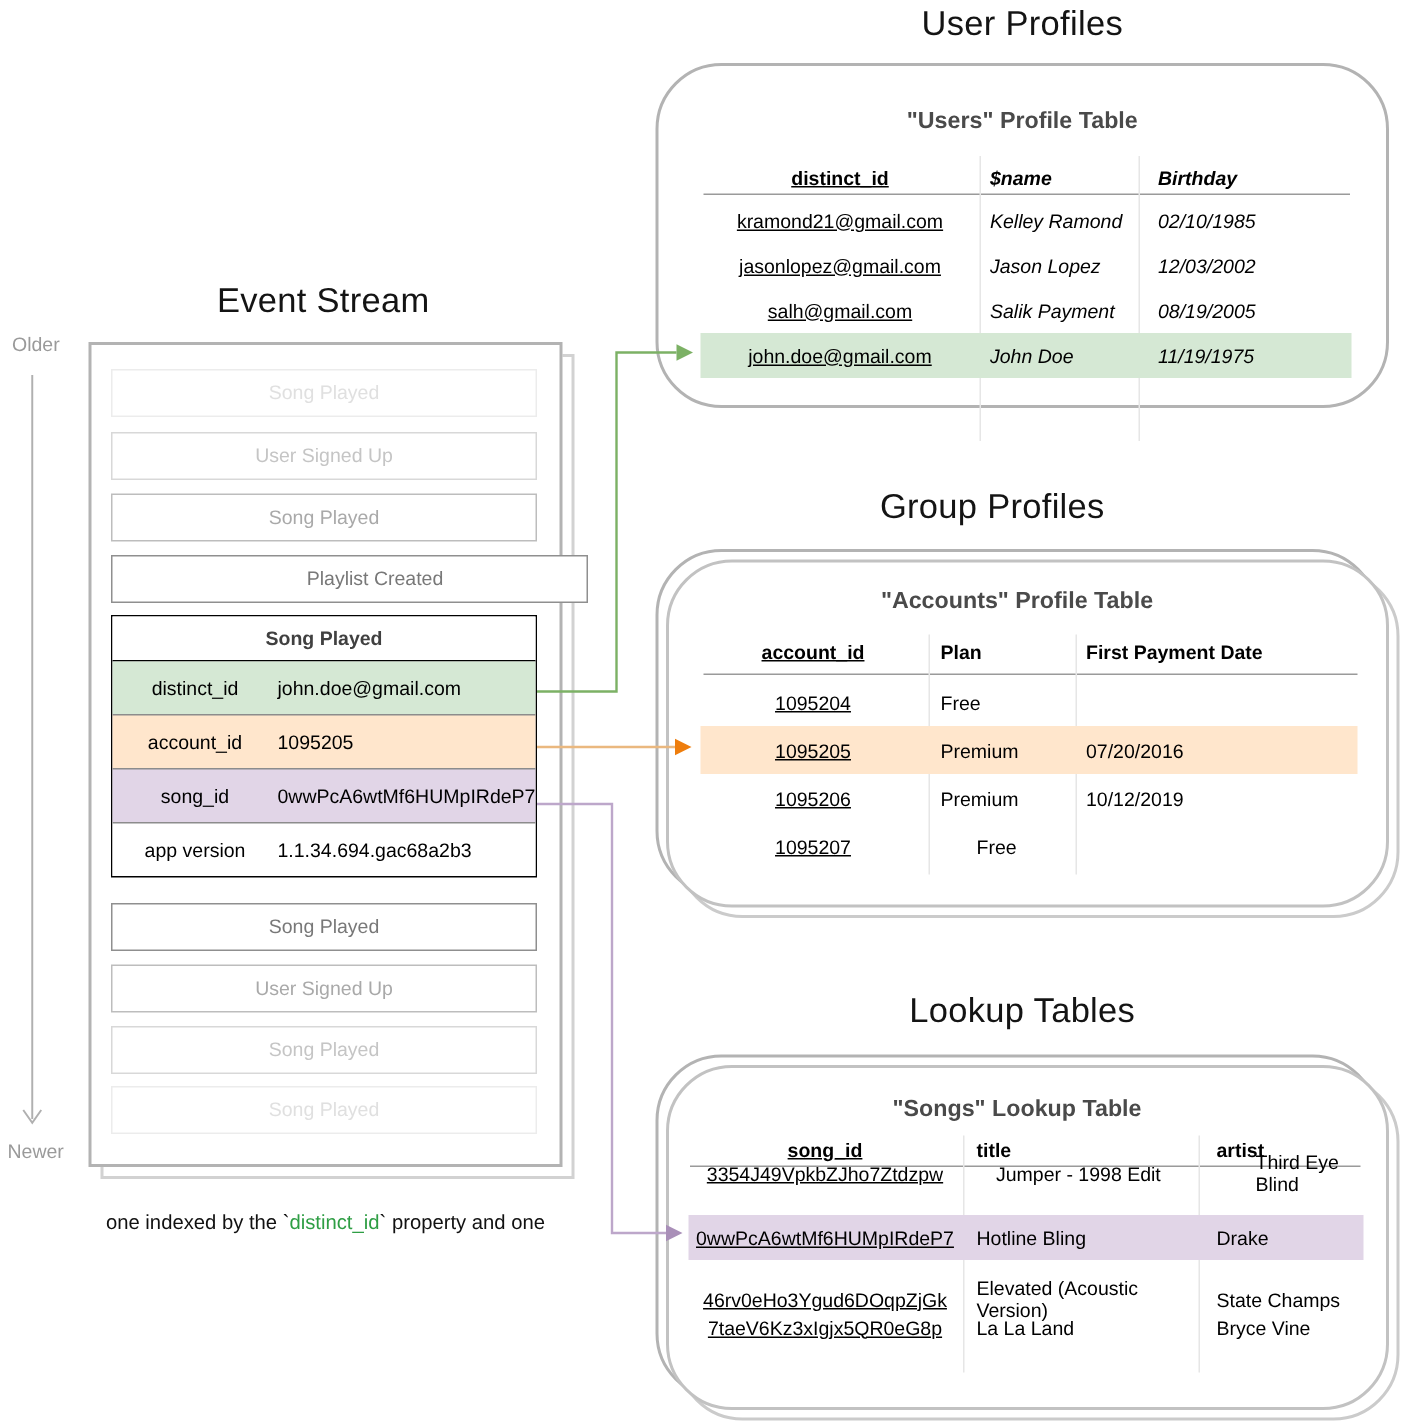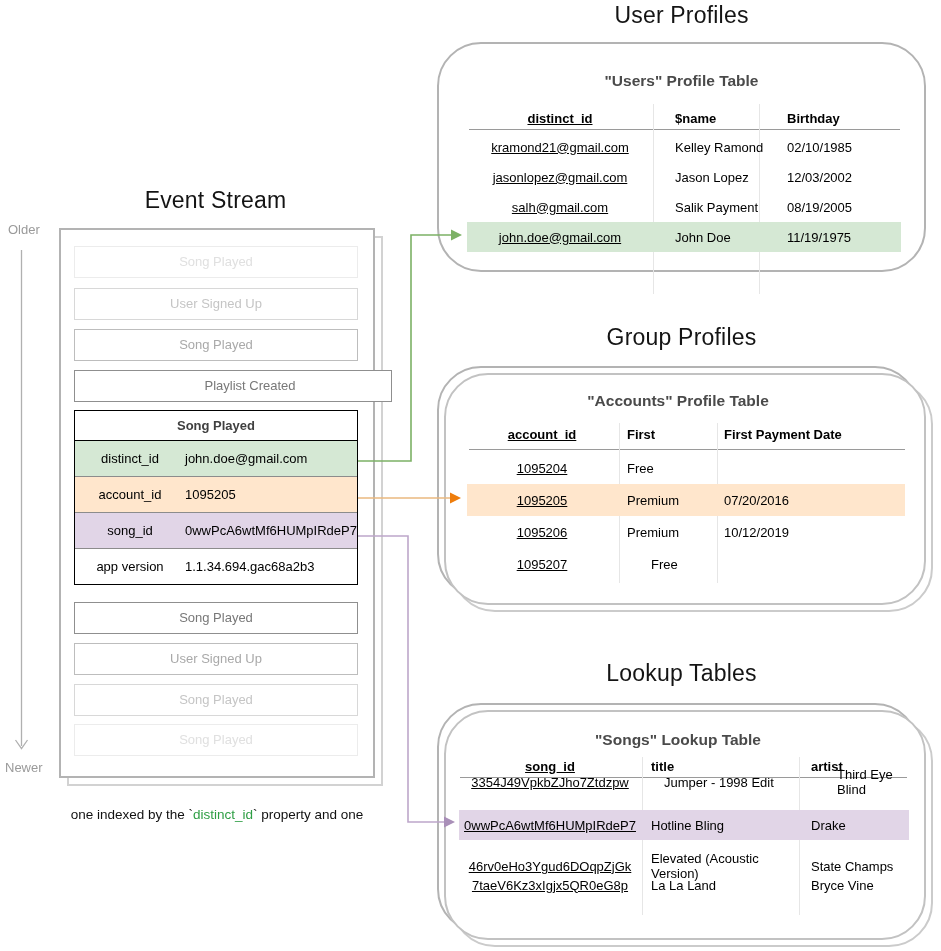--- a/index.html
+++ b/index.html
@@ -50,41 +50,41 @@
   .colsep { position:absolute; width:1px; background:#e6e6e6; }
 
   .trow { position:absolute; display:grid; align-items:center; font-size:13px; color:#000; }
   .trow span { display:block; }
   .th { font-weight:bold; }
   .u { text-decoration:underline; }
   .cell-center { text-align:center; }
 
   
   .users-grid    { left:28px; width:434px; grid-template-columns:186px 112px 1fr; }
-  .users-grid .pad { padding-left:22px; }
+  .users-grid .pad { padding-left:7px;font-style:italic; }
   
   .accounts-grid { left:28px; width:438px; grid-template-columns:150px 97px 1fr; }
   .accounts-grid .pad { padding-left:10px; }
   
   .songs-grid    { left:20px; width:450px; grid-template-columns:182px 160px 1fr; }
   .songs-grid .pad { padding-left:10px; }
 
   .row-h30 { height:30px; }
   .row-h32 { height:32px; }
 
   svg.overlay { position:absolute; left:0; top:0; z-index:10; pointer-events:none; }
 </style>
 </head>
 <body>
 
 <div id="canvas">
 
   <div class="big-title" style="left:59px; top:187px; width:313px;">Event Stream</div>
   <div class="big-title" style="left:437px; top:2px; width:489px;">User Profiles</div>
-  <div class="big-title" style="left:437px; top:324px; width:489px;">Group Profiles</div>
+  <div class="big-title" style="left:417px; top:324px; width:489px;">Group Profiles</div>
   <div class="big-title" style="left:437px; top:660px; width:489px;">Lookup Tables</div>
 
   <div class="tl-label" style="left:8px; top:222px;">Older</div>
   <div class="tl-label" style="left:5px; top:760px;">Newer</div>
 
   <div class="es-back"></div>
   <div class="es-front"></div>
 
   <div class="event-box fade3" style="top:246px;">Song Played</div>
   <div class="event-box fade2" style="top:288px;">User Signed Up</div>
@@ -150,21 +150,21 @@
       <span class="cell-center u">john.doe@gmail.com</span>
       <span class="pad">John Doe</span>
       <span class="pad">11/19/1975</span>
     </div>
   </div>
 
   <div class="card stacked" style="left:437px; top:366px; width:478px; height:228px;">
     <div class="card-title" style="top:24px;">"Accounts" Profile Table</div>
     <div class="trow accounts-grid th" style="top:55px; height:22px;">
       <span class="cell-center u">account_id</span>
-      <span class="pad">First</span>
+      <span class="pad">Plan</span>
       <span class="pad">First Payment Date</span>
     </div>
     <div class="rule" style="left:30px; top:81px; width:436px;"></div>
     <div class="colsep" style="left:180px; top:55px; height:160px;"></div>
     <div class="colsep" style="left:278px; top:55px; height:160px;"></div>
 
     <div class="trow accounts-grid row-h32" style="top:84px;">
       <span class="cell-center u">1095204</span>
       <span class="pad">Free</span>
       <span class="pad"></span>

